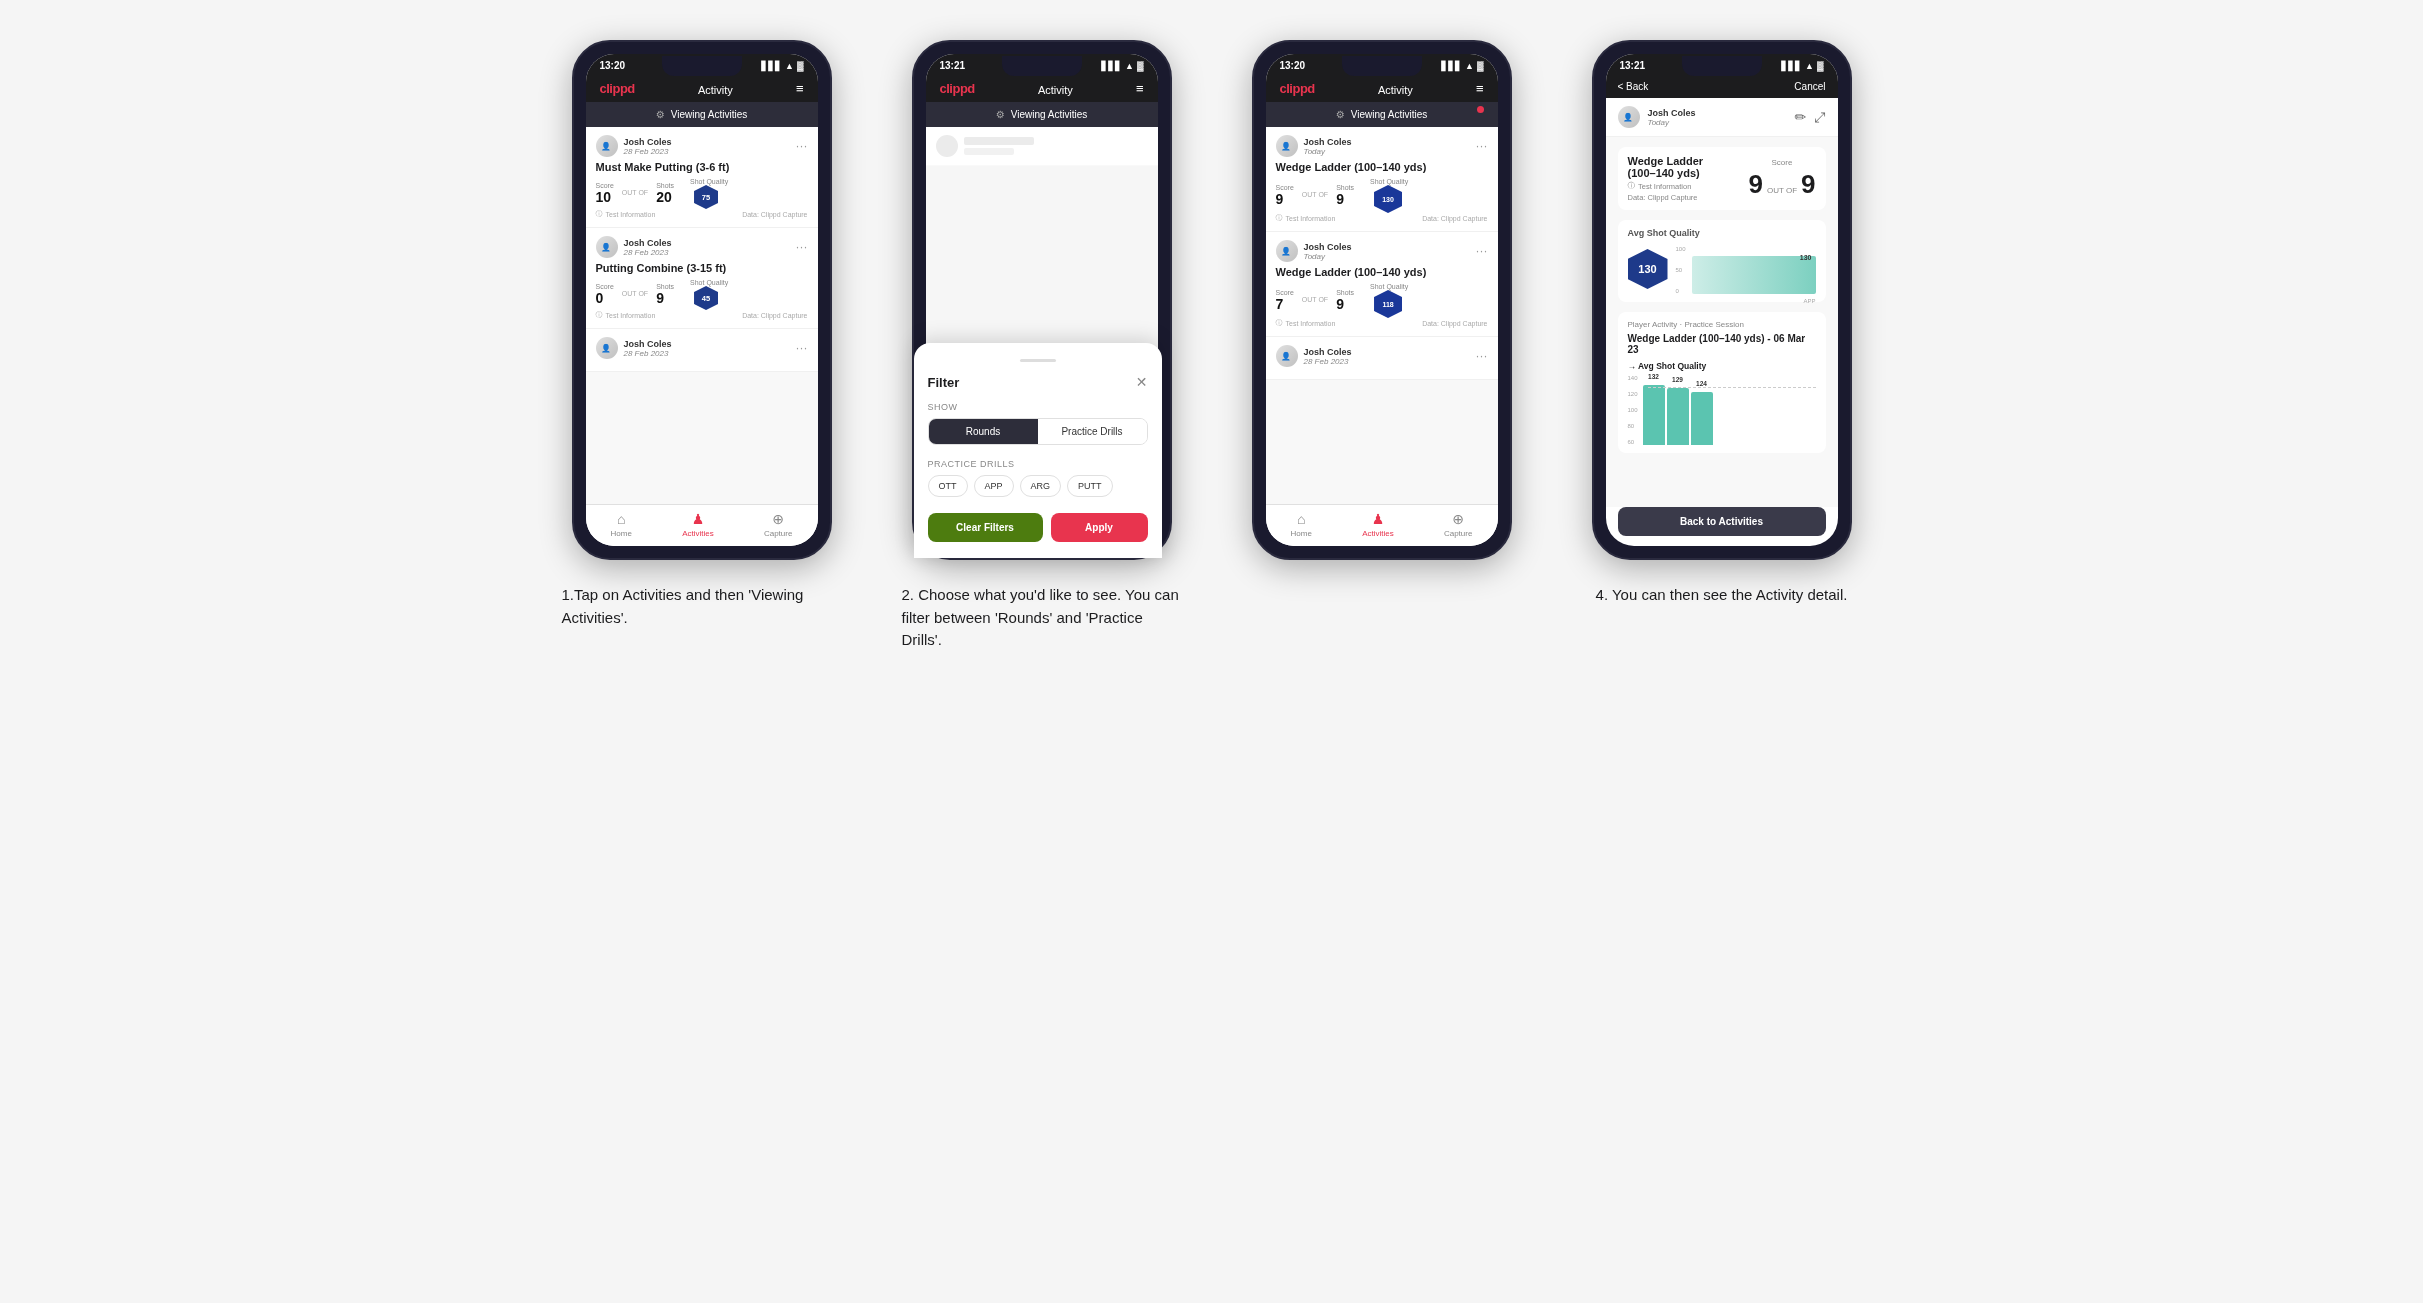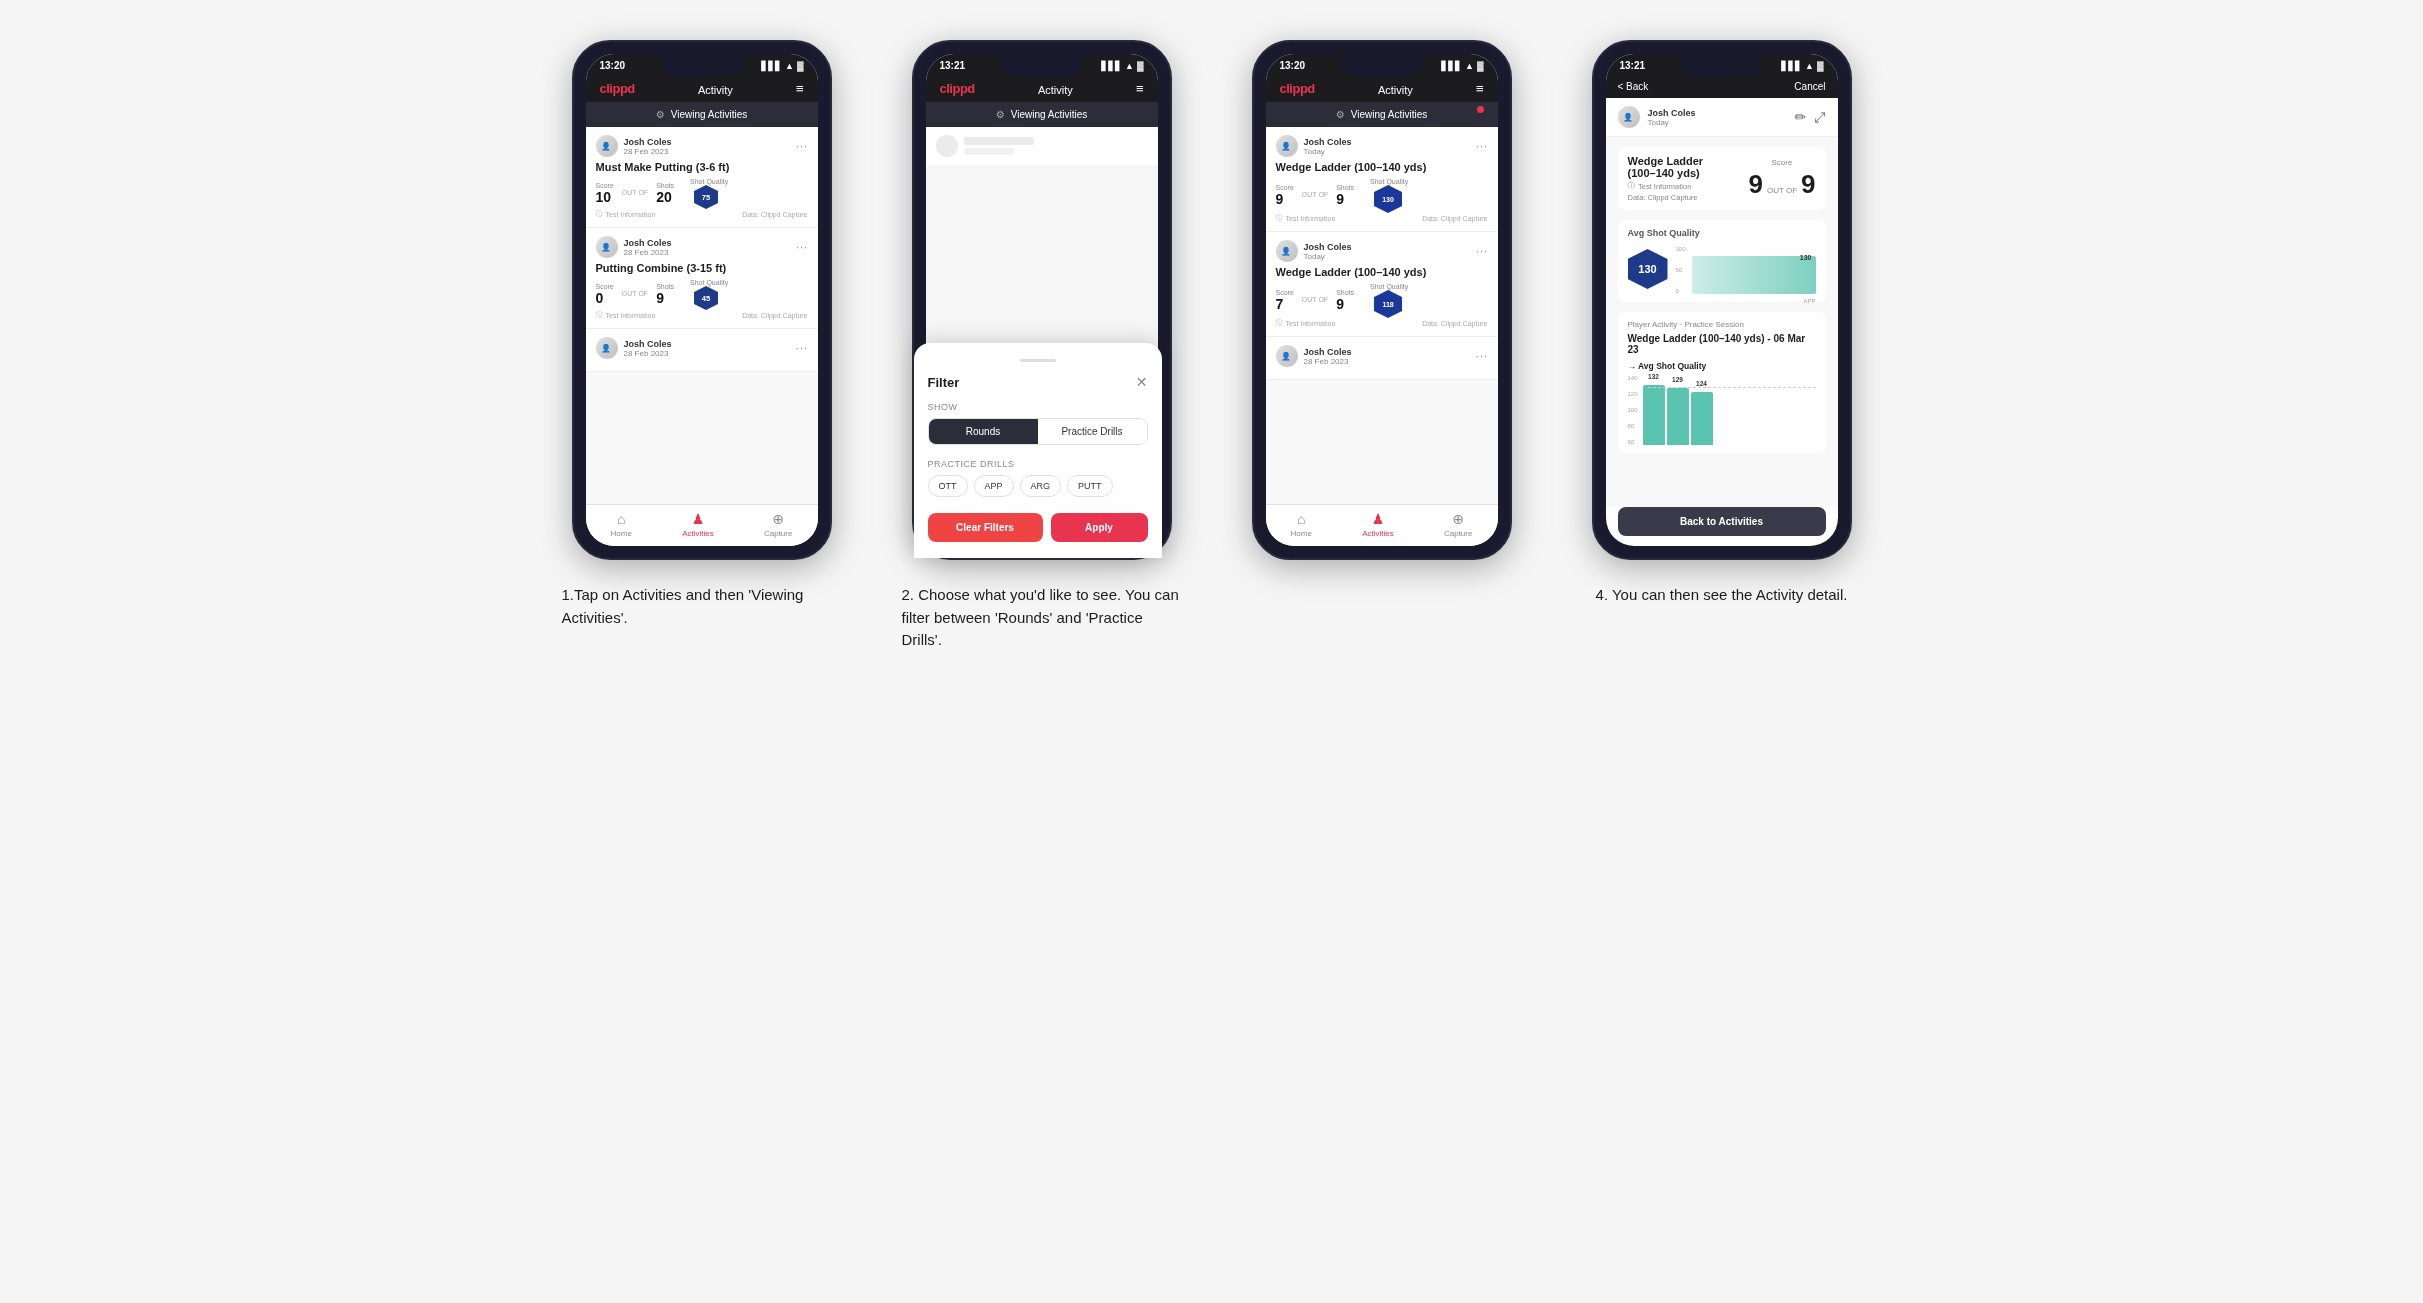--- a/index.html
+++ b/index.html
@@ -164,20 +164,21 @@
       background: linear-gradient(135deg, #e0e0e0, #c0c0c0);
     }
     .user-info .name {
       font-size: 9px;
       font-weight: 600;
       color: #333;
     }
     .user-info .date {
       font-size: 8px;
       color: #888;
+      font-style: italic;
     }
     .more-btn {
       color: #999;
       font-size: 12px;
     }
     .card-title {
       font-size: 11px;
       font-weight: 600;
       color: #1c1c1e;
       margin-bottom: 5px;
@@ -301,21 +302,21 @@
       color: #333;
       background: #fff;
     }
     .filter-actions {
       display: flex;
       gap: 8px;
     }
     .btn-clear {
       flex: 1;
       padding: 9px;
-      background: #ef4444;
+      background: #4d7c0f;
       color: #fff;
       border: none;
       border-radius: 8px;
       font-size: 10px;
       font-weight: 600;
       cursor: pointer;
     }
     .btn-apply {
       flex: 1;
       background: #e8344e;

